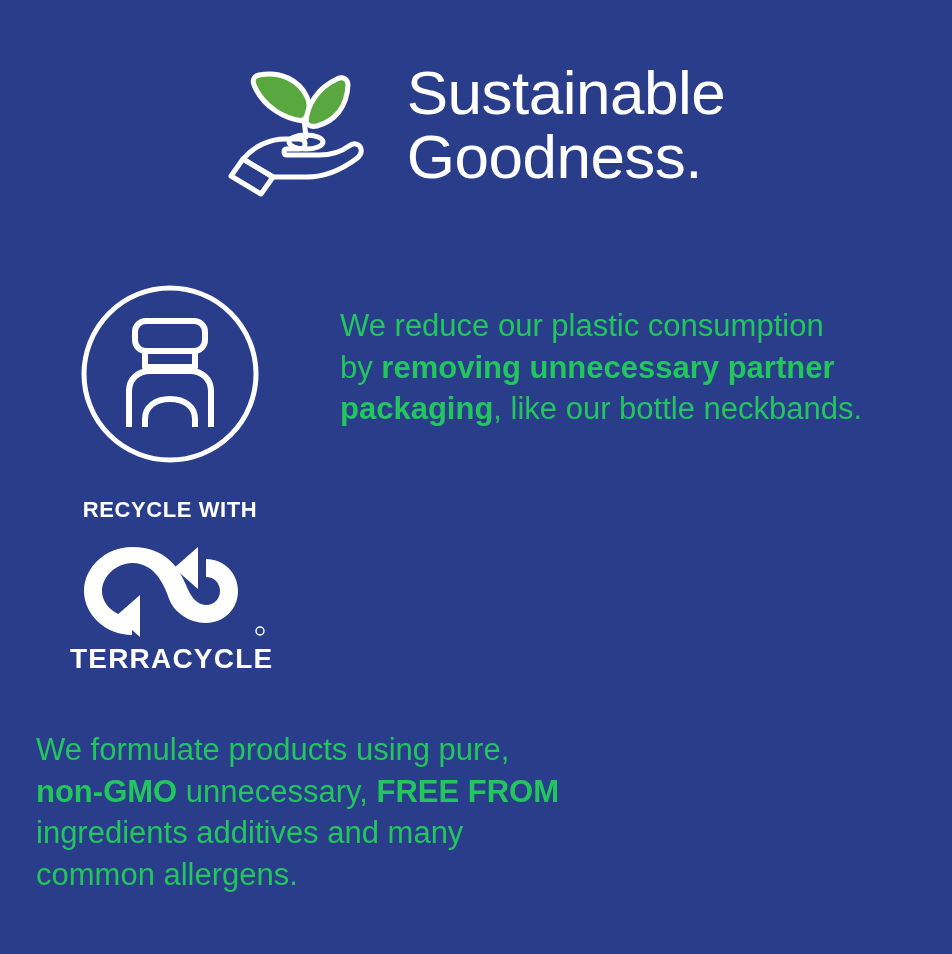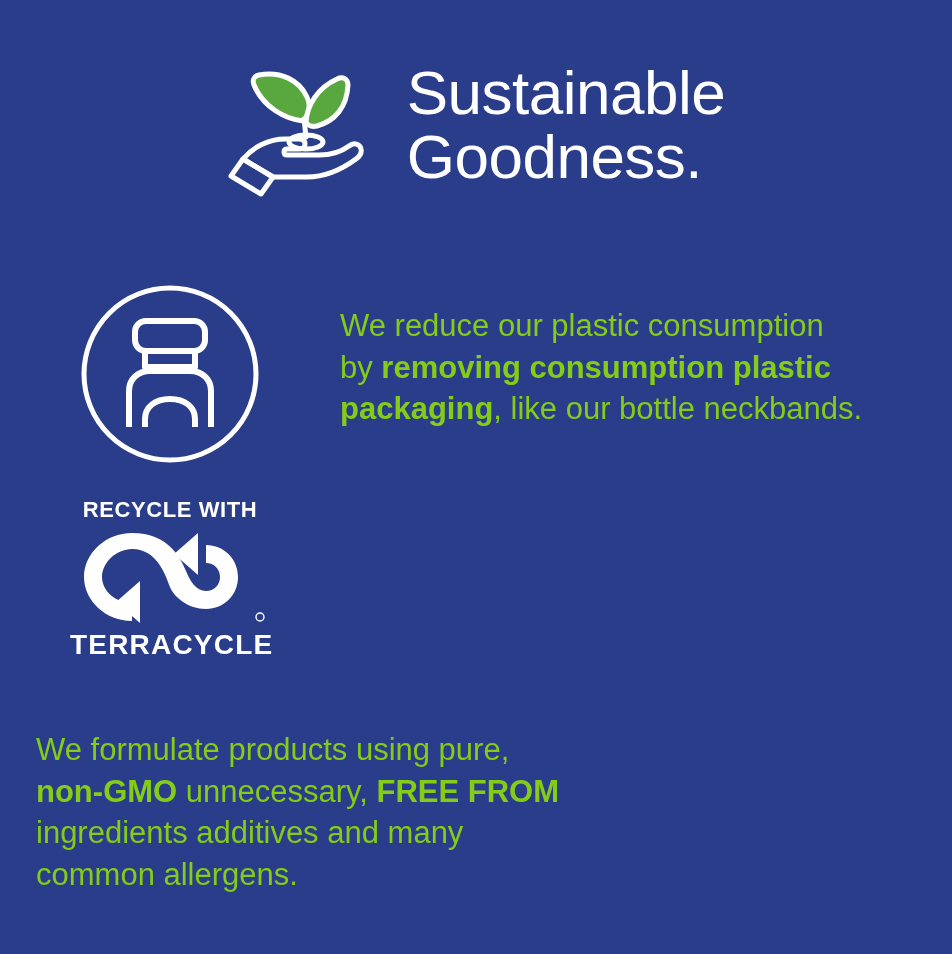--- a/index.html
+++ b/index.html
@@ -63,21 +63,21 @@
 
   .row-icon {
     width: 340px;
     flex: 0 0 340px;
     display: flex;
     justify-content: center;
     align-items: flex-start;
   }
   .row-text {
     flex: 1 1 auto;
-    color: #84cc16;
+    color: #22c55e;
     font-size: 31px;
     line-height: 1.34;
     font-weight: 400;
     padding-right: 14px;
   }
   .row-text b {
     font-weight: 700;
   }
   .row-text .ln {
     display: block;
@@ -107,21 +107,21 @@
   .tc-word {
     display: block;
     text-align: center;
     color: #ffffff;
     font-weight: 700;
     font-family: "Liberation Sans", sans-serif;
   }
   #tc-top {
     font-size: 22px;
     letter-spacing: 0.6px;
-    margin-bottom: 6px;
+    margin-bottom: 20px;
   }
   #tc-bottom {
     font-size: 28px;
     letter-spacing: 1.2px;
     margin-top: 4px;
   }
   #tc-loop {
     width: 200px;
     height: 96px;
     display: block;
@@ -170,21 +170,21 @@
       <path d="M66 68 L 66 84 L 116 84 L 116 68" fill="none" stroke="#ffffff" stroke-width="6" stroke-linejoin="round"></path>
       <line x1="66" y1="84" x2="116" y2="84" stroke="#ffffff" stroke-width="6"></line>
 
       <path d="M50 144 L 50 108 C 50 96, 59 88, 71 88 L 111 88 C 123 88, 132 96, 132 108 L 132 144" fill="none" stroke="#ffffff" stroke-width="6" stroke-linejoin="round"></path>
 
       <path d="M66 144 L 66 136 C 66 124, 76 116, 91 116 C 106 116, 116 124, 116 136 L 116 144" fill="none" stroke="#ffffff" stroke-width="6" stroke-linejoin="round"></path>
     </svg>
   </div>
   <div class="row-text">
       <span class="ln"><span>We reduce our plastic consumption</span></span>
-      <span class="ln"><span>by </span><b>removing consumption plastic</b></span>
+      <span class="ln"><span>by </span><b>removing unnecessary partner</b></span>
       <span class="ln"><b>packaging</b><span>, like our bottle neckbands.</span></span>
     </div>
 </div>
 
 <div class="row" id="row-2">
   <div class="row-icon">
     <div id="terracycle-block">
       <span class="tc-word" id="tc-top">RECYCLE WITH</span>
       <svg id="tc-loop" viewBox="0 0 200 96">
 

